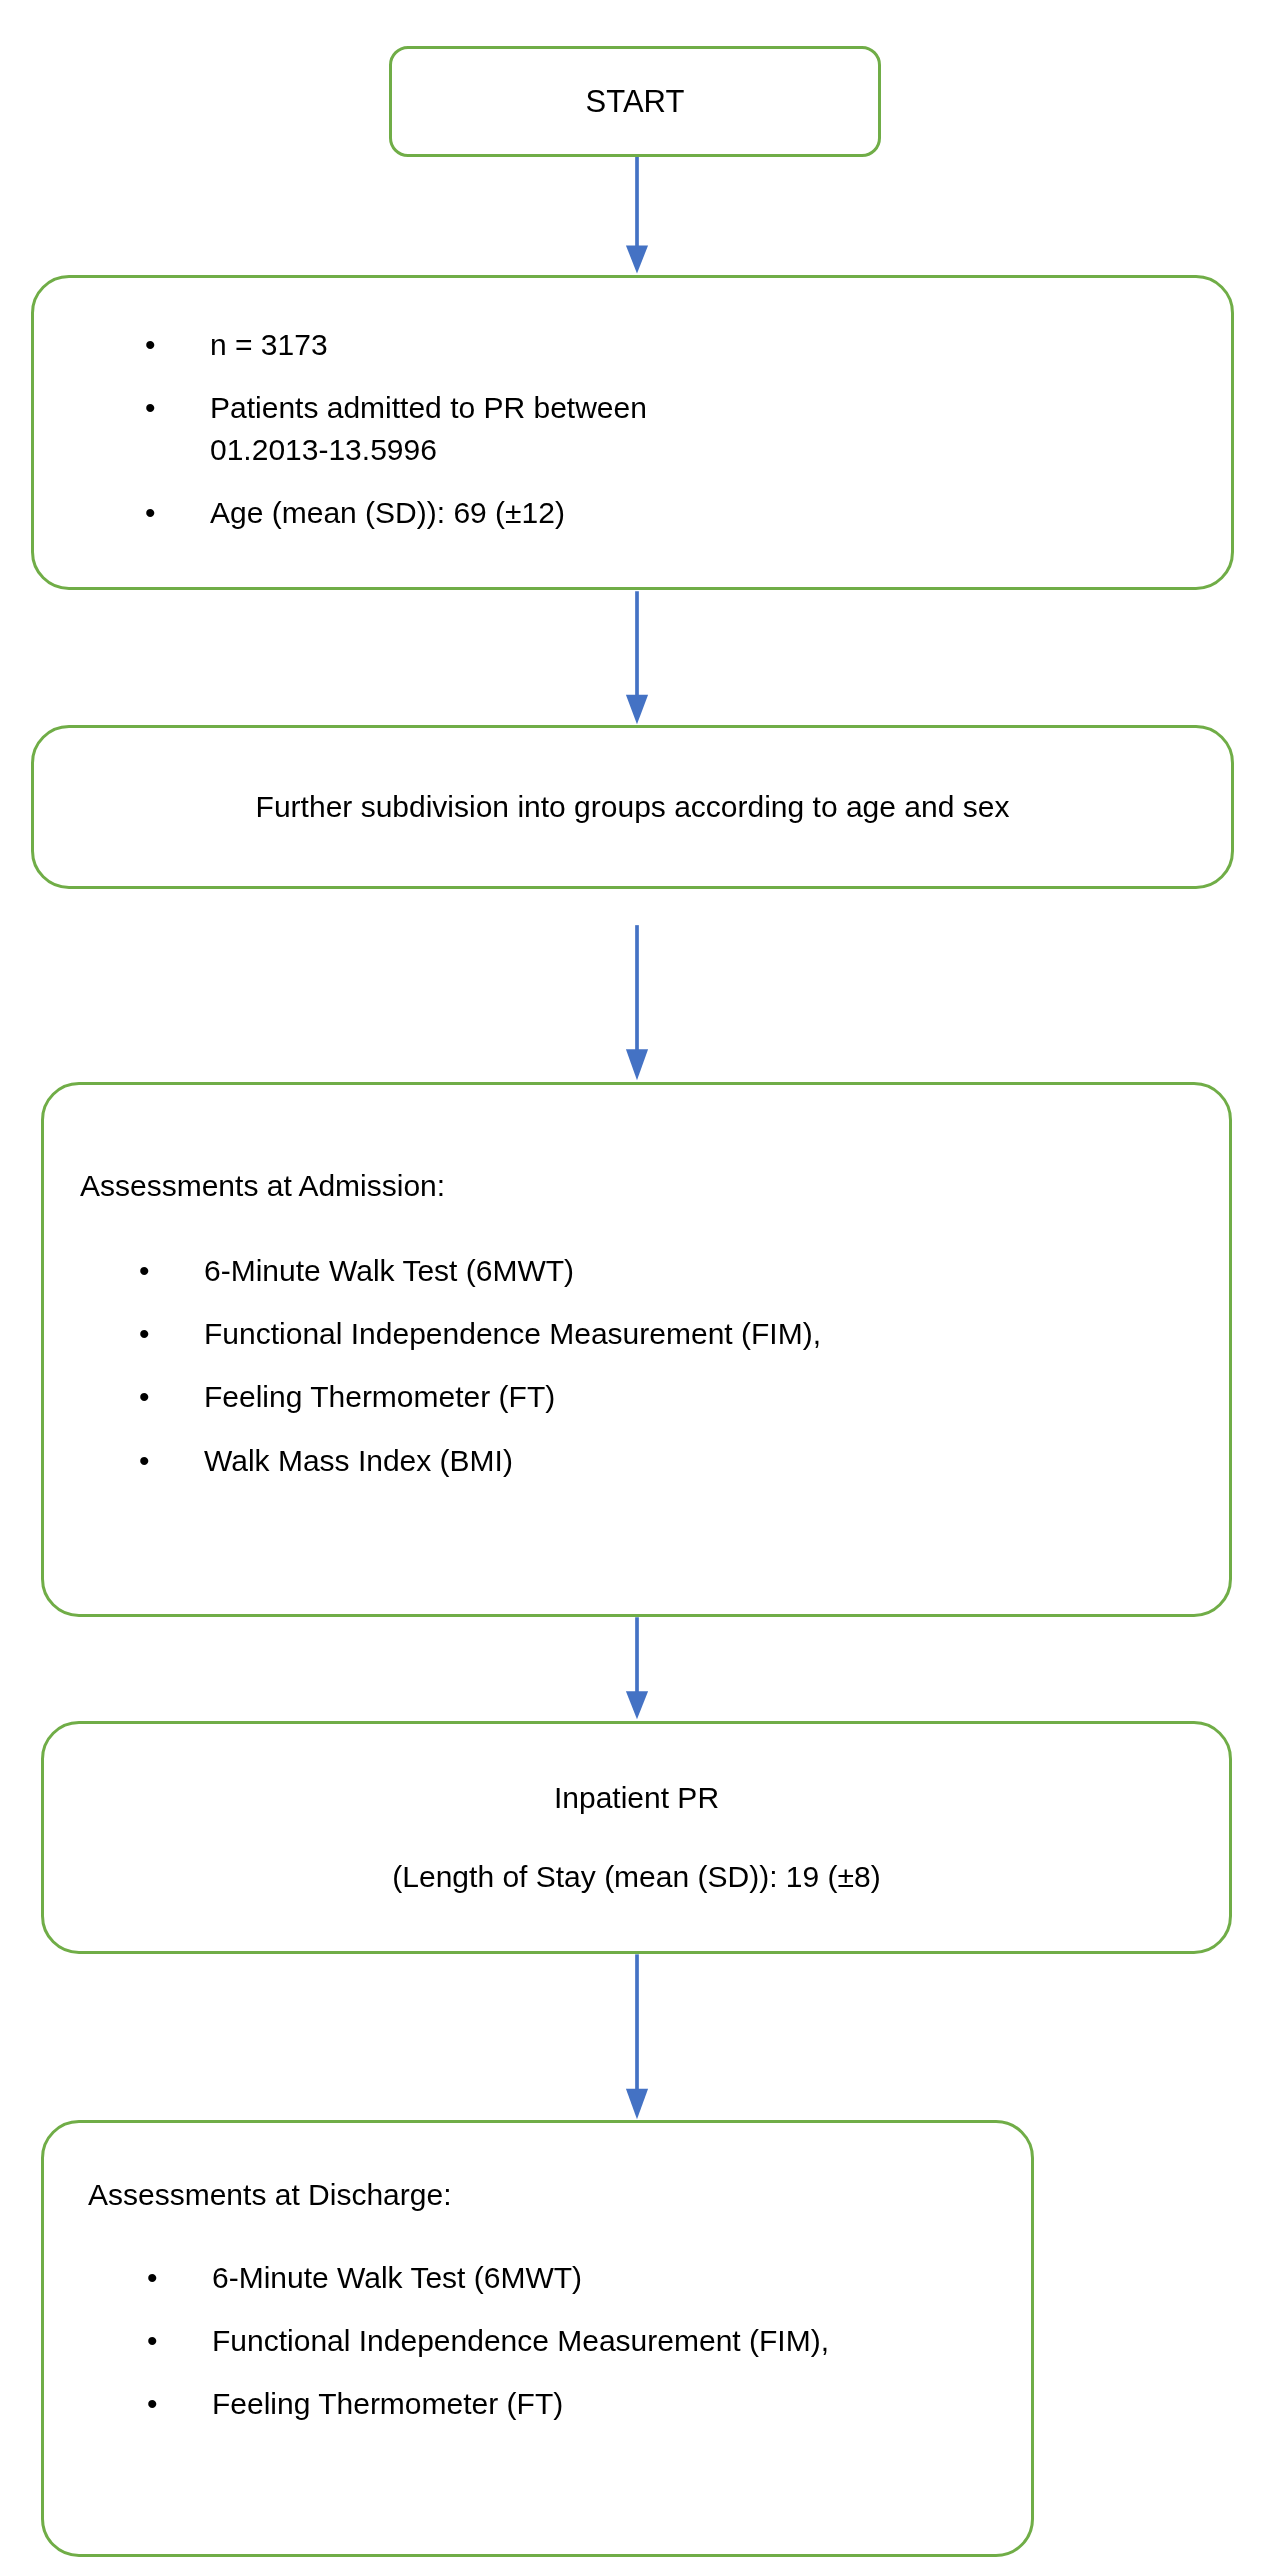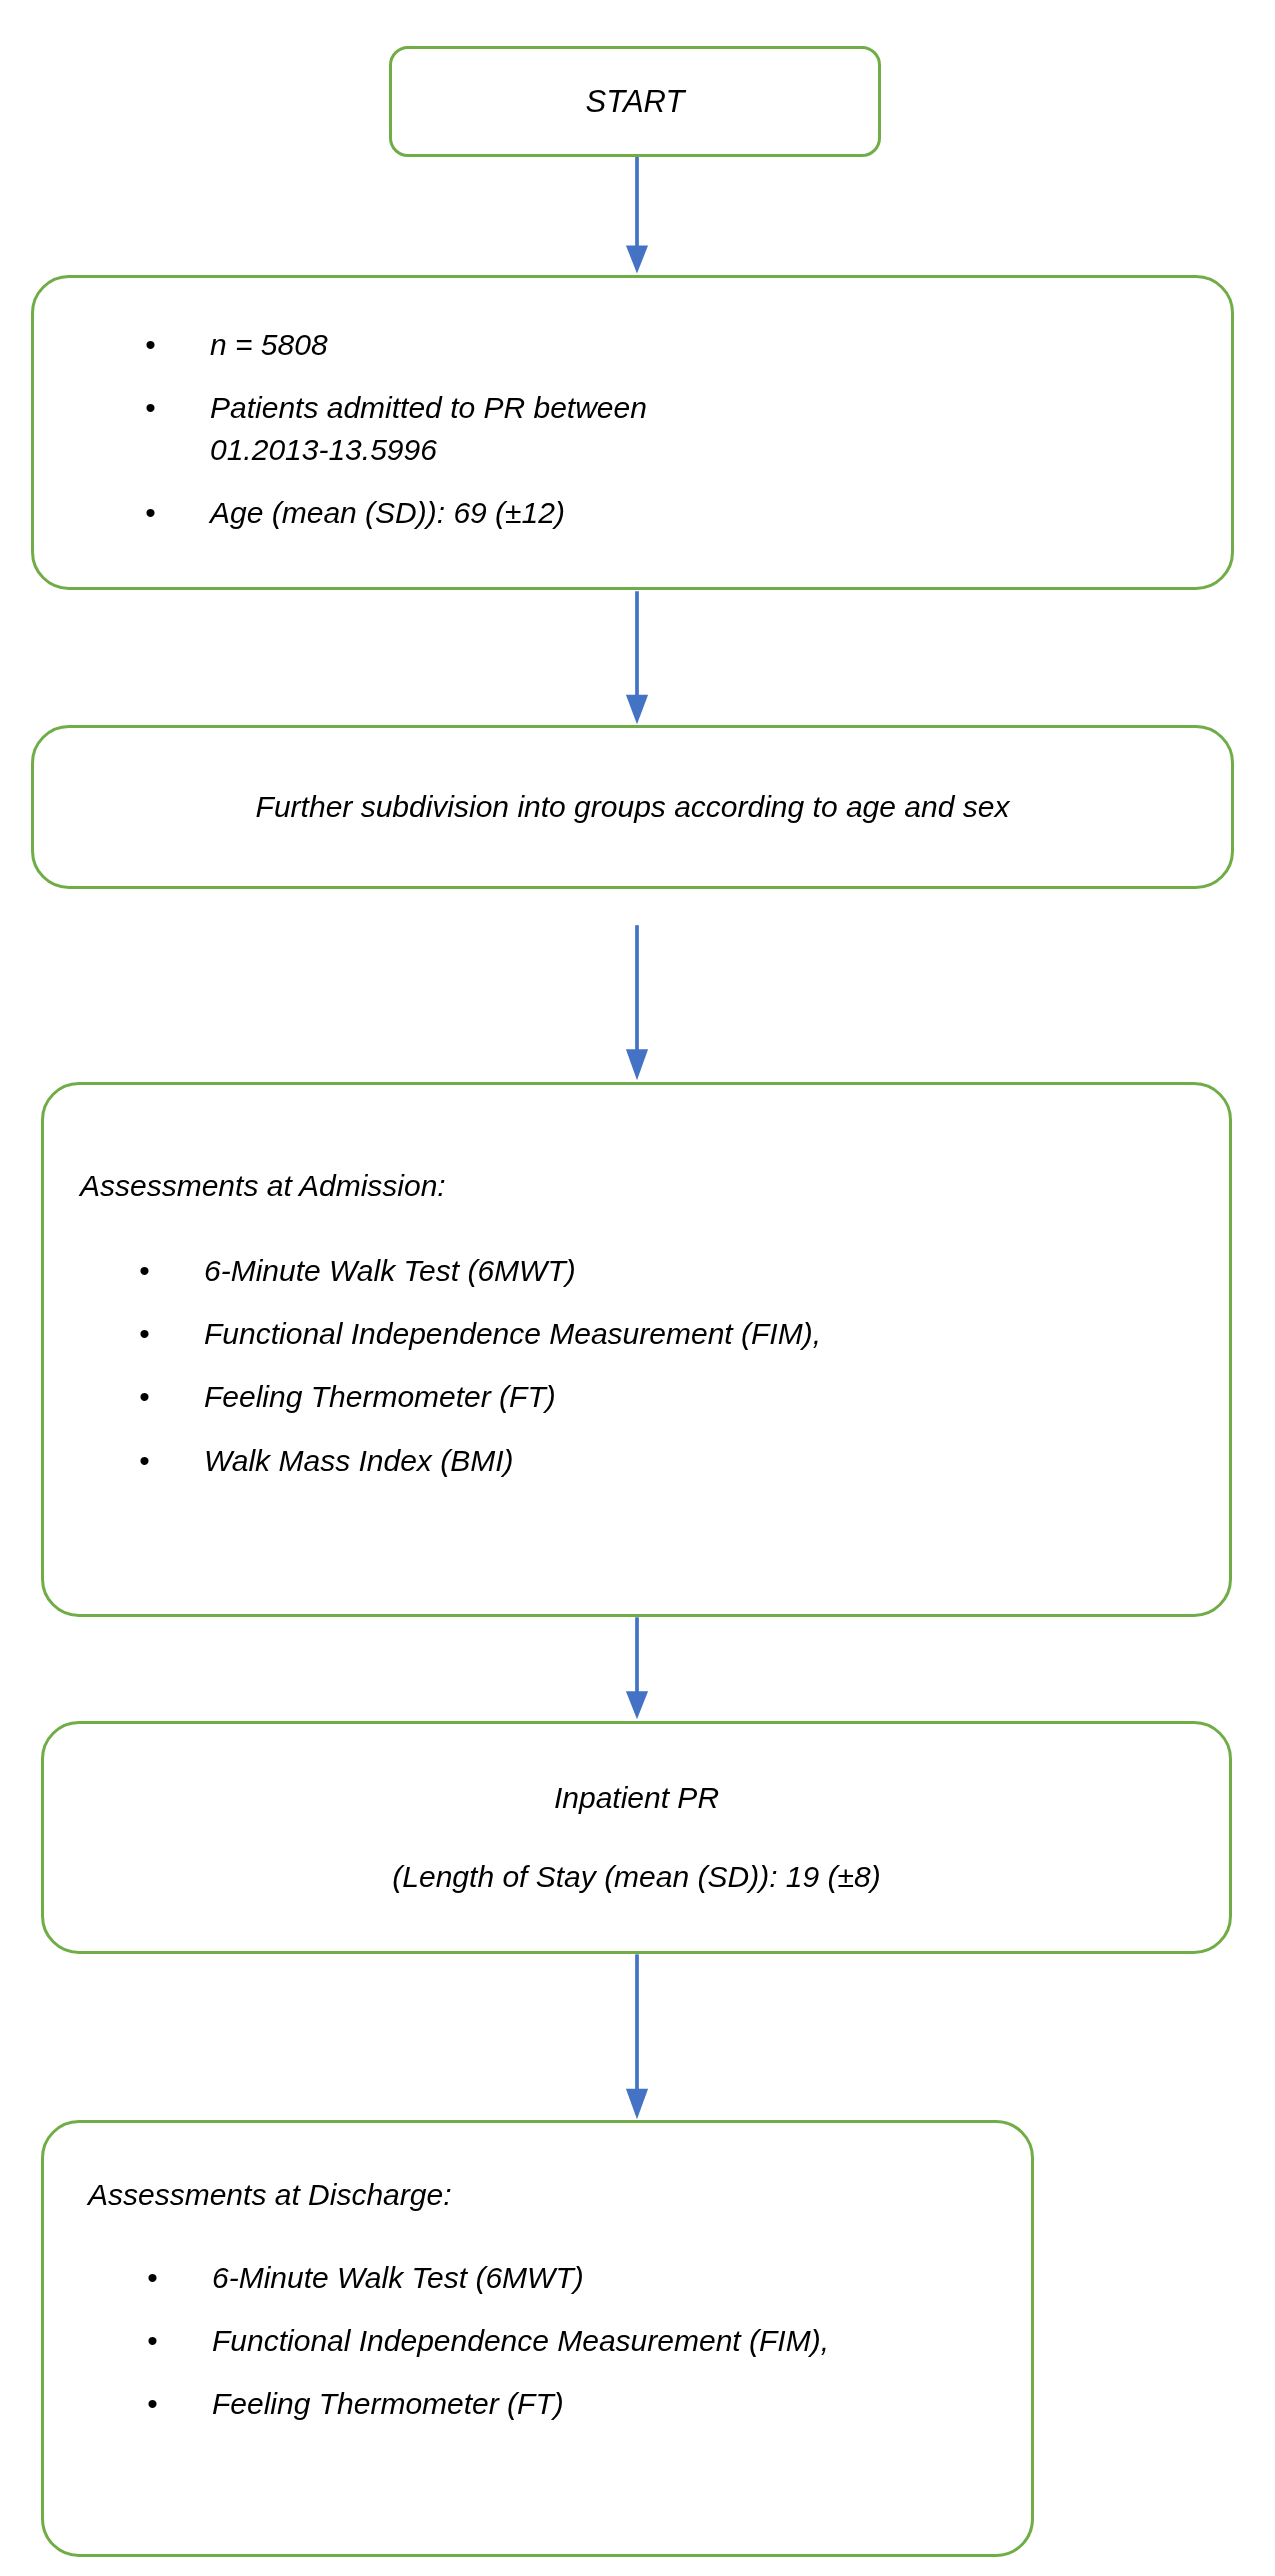--- a/index.html
+++ b/index.html
@@ -19,21 +19,20 @@
   }
   .node {
     position: absolute;
     box-sizing: border-box;
     background: #ffffff;
     border: 3px solid #70AD47;
     border-radius: 38px;
     display: flex;
     flex-direction: column;
     justify-content: center;
-    font-style: italic;
   }
   .node-title {
     color: #000000;
     font-size: 30px;
     line-height: 1.35;
     white-space: pre-wrap;
   }
   .center-title {
     text-align: center;
   }
@@ -135,21 +134,21 @@
     <svg width="34" height="118" viewBox="0 0 46 160" xmlns="http://www.w3.org/2000/svg">
       <line x1="23" y1="0" x2="23" y2="130" stroke="#4472C4" stroke-width="5"></line>
       <polygon points="23,158 8,120 38,120" fill="#4472C4"></polygon>
     </svg>
   </div>
 
   <div class="node" id="node-cohort">
     <ul class="bullets">
       <li class="bullet-row">
         <span class="bullet-dot">•</span>
-        <span class="bullet-text">n = 5808</span>
+        <span class="bullet-text">n = 3173</span>
       </li>
       <li class="bullet-row">
         <span class="bullet-dot">•</span>
         <span class="bullet-text">Patients admitted to PR between
 01.2013-13.5996</span>
       </li>
       <li class="bullet-row">
         <span class="bullet-dot">•</span>
         <span class="bullet-text">Age (mean (SD)): 69 (±12)</span>
       </li>

